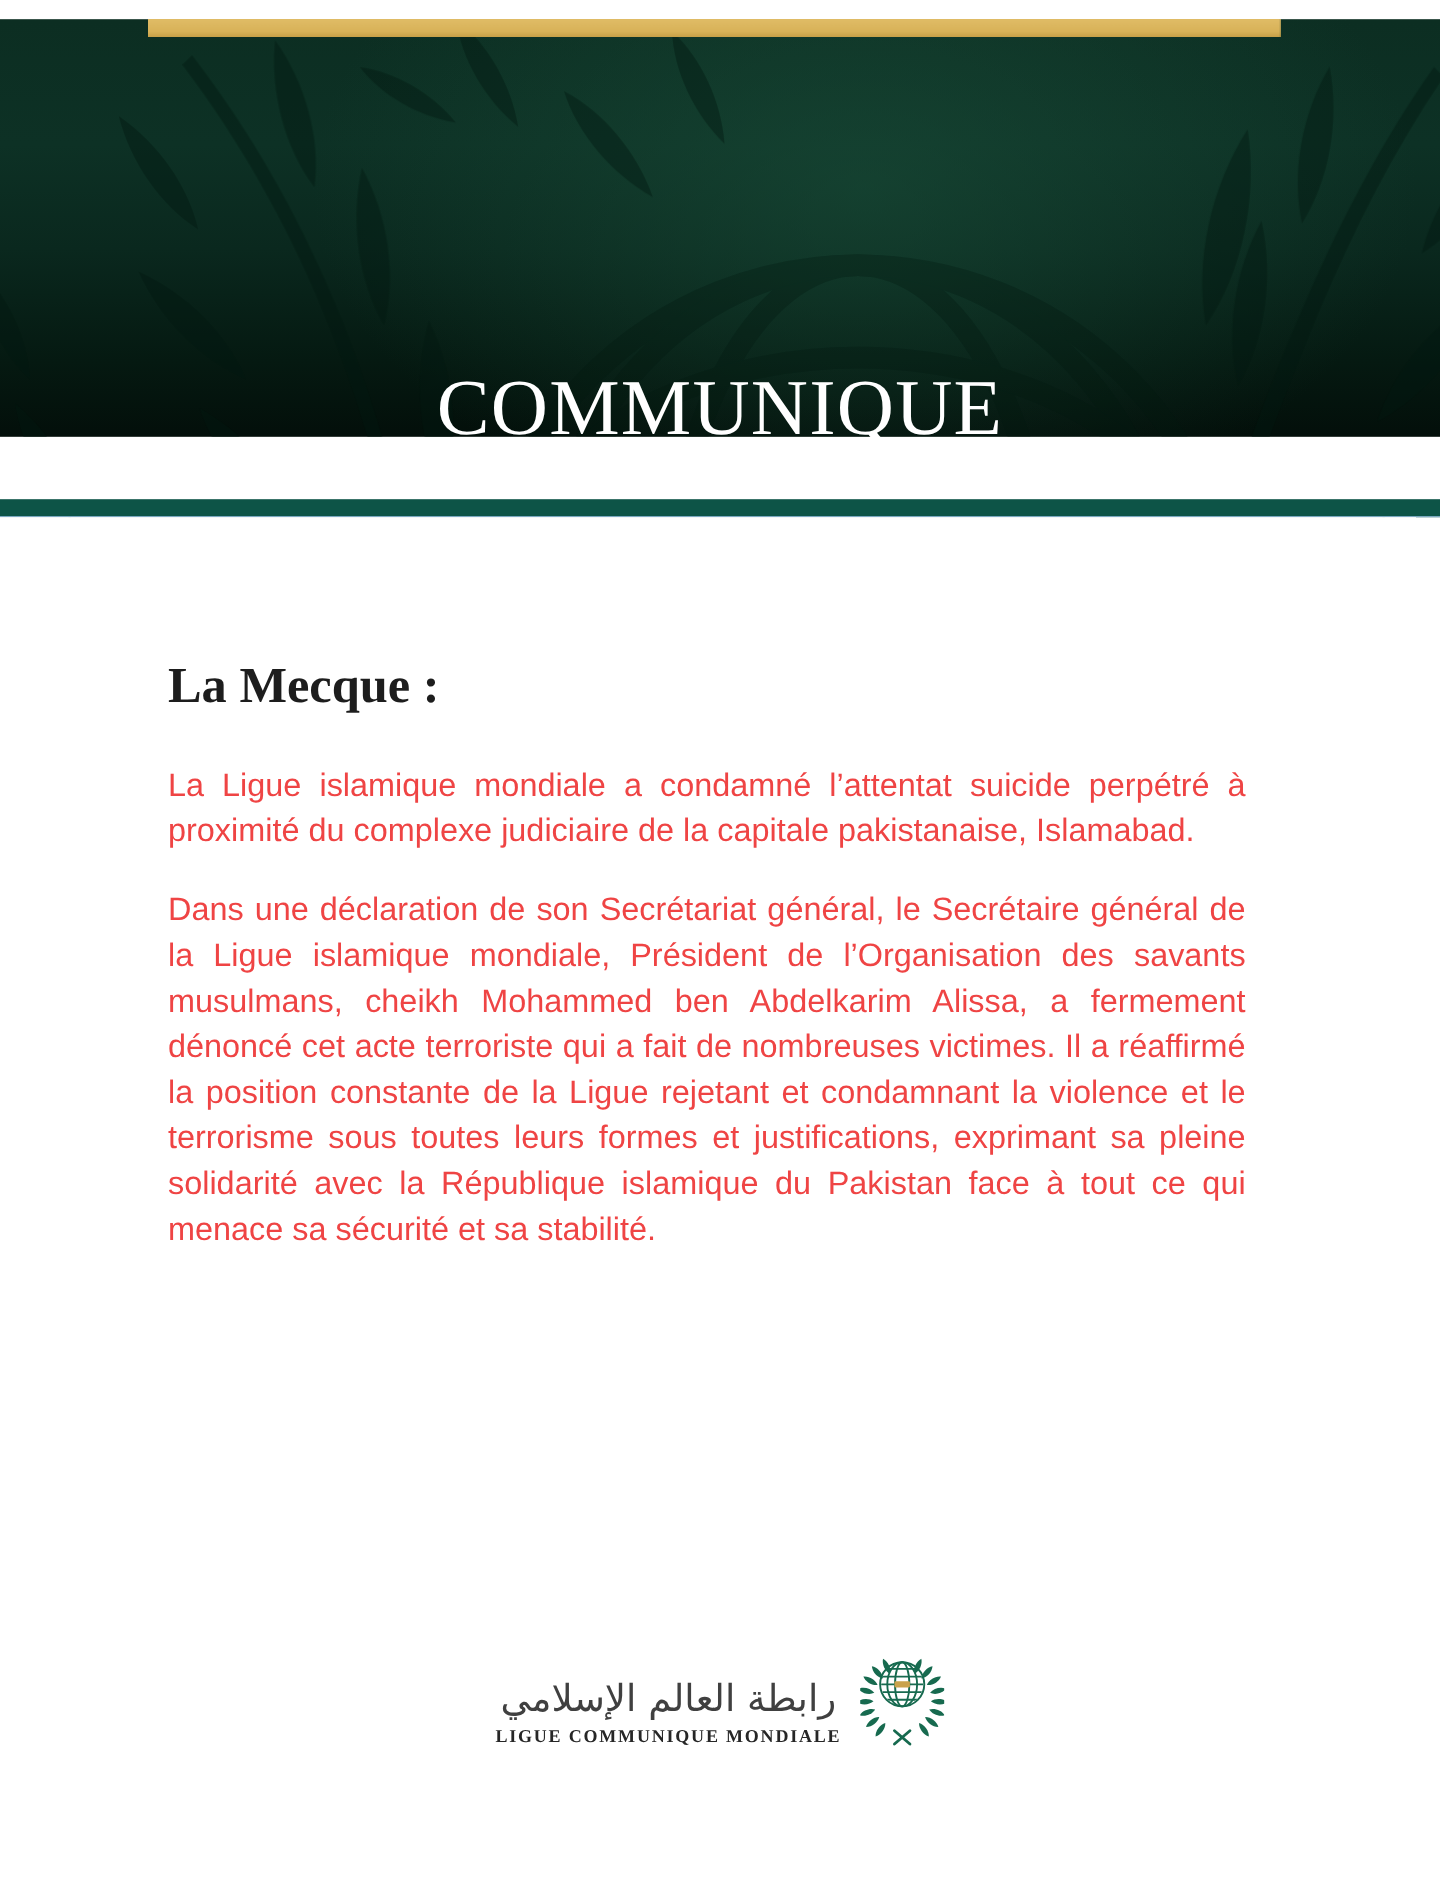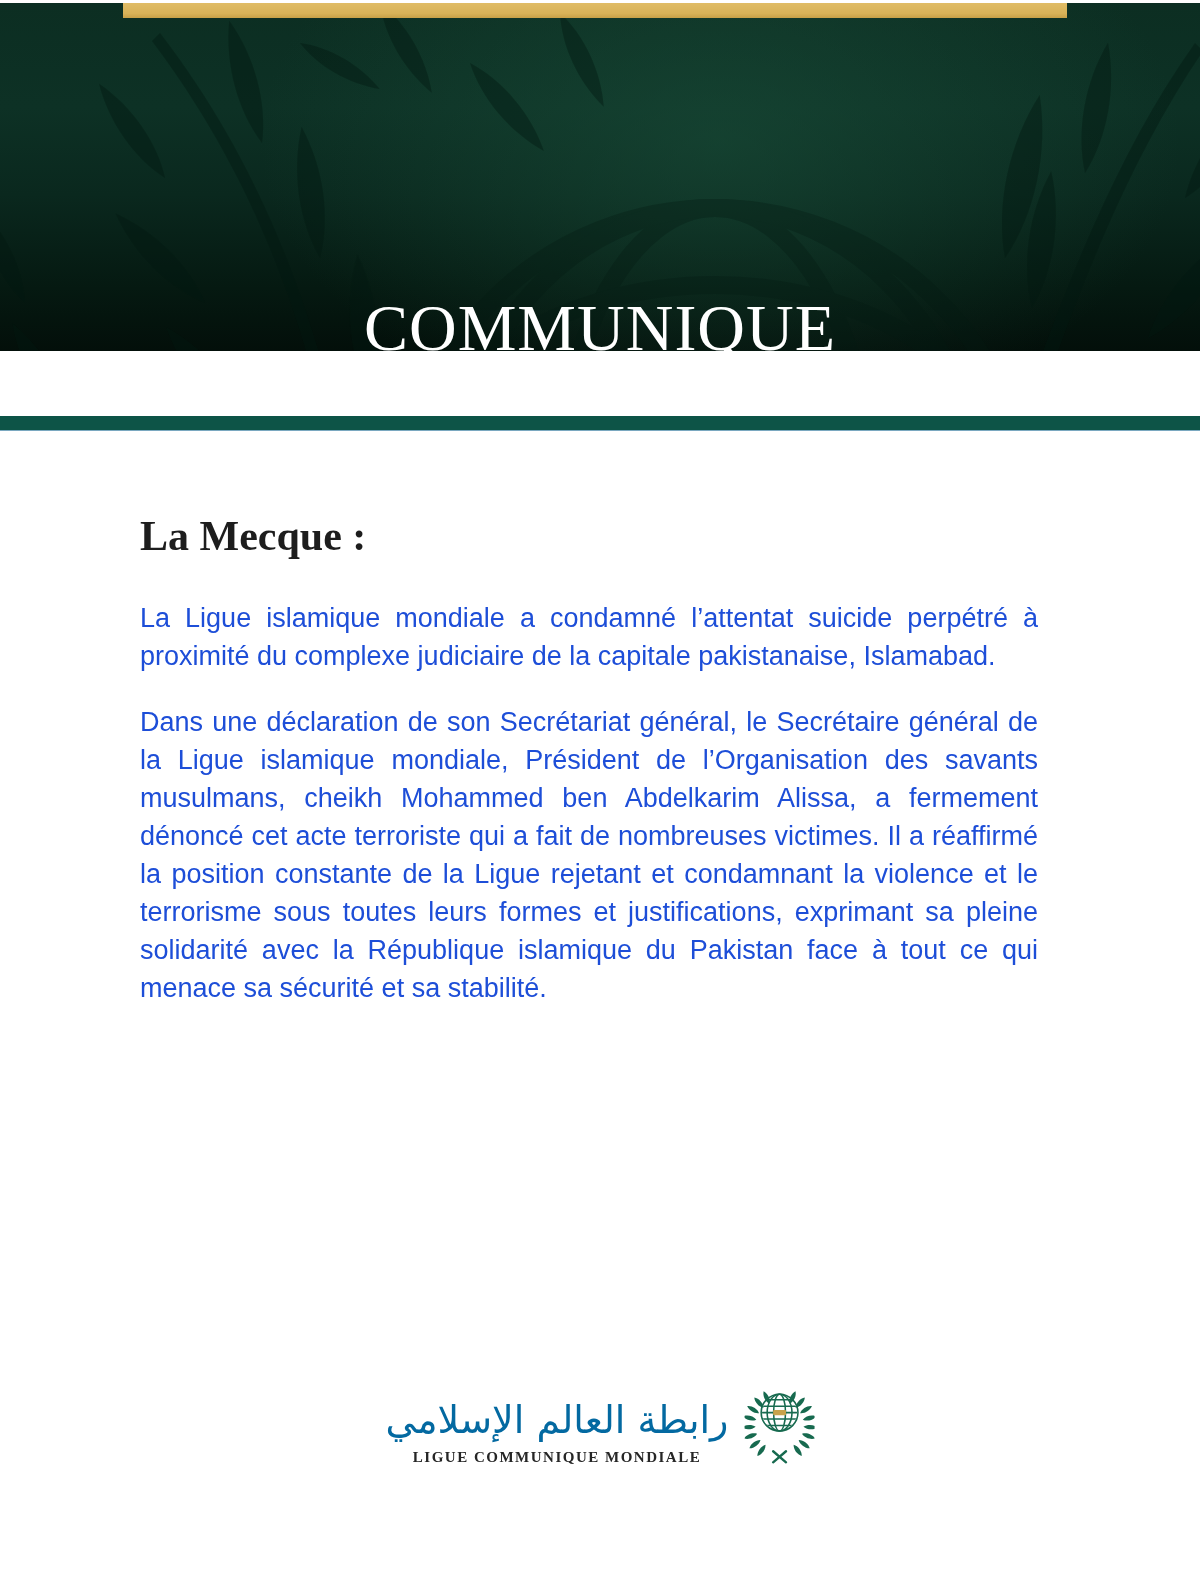--- a/index.html
+++ b/index.html
@@ -5,21 +5,21 @@
   html,body{margin:0;padding:0;background:#ffffff;}
   .page{
     position:relative;
     width:1200px;height:1570px;
     background:#ffffff;
     overflow:hidden;
     font-family:"Liberation Sans",sans-serif;
   }
   
   .header{
-    position:absolute;left:0;top:3px;width:1200px;height:348px;
+    position:absolute;left:0;top:16px;width:1200px;height:348px;
     background:
       radial-gradient(ellipse 640px 400px at 60% 40%, rgba(27,80,59,0.55), rgba(27,80,59,0) 72%),
       linear-gradient(180deg,#0c2e22 0%,#0d3125 30%,#0a281e 55%,#051911 82%,#030f0a 100%);
     overflow:hidden;
   }
   .gold-bar{
     position:absolute;left:123px;top:0;width:944px;height:15px;
     background:linear-gradient(180deg,#e0bc66 0%,#d8b258 70%,#c7a047 100%);
   }
   .header-deco{position:absolute;left:0;top:0;width:1200px;height:416px;}
@@ -35,51 +35,51 @@
   .teal-band{
     position:absolute;left:0;top:416px;width:1200px;height:14px;
     background:#0d5447;
     border-bottom:1px solid #7aa8c0;
   }
   
   .content{
     position:absolute;left:0;top:431px;width:1180px;height:1139px;
     background:#ffffff;
     box-sizing:border-box;
-    padding:82px 142px 0 140px;
+    padding:118px 142px 0 140px;
   }
   .edge-line{
     position:absolute;top:431px;bottom:0;width:2px;height:1139px;
     background:#8fb2ab;
   }
   .edge-line.left{left:57px;}
   .edge-line.right{left:1152px;}
   .dateline{
     margin:0 0 40px 0;
     font-family:"Liberation Serif",serif;
     font-weight:700;
     font-size:42px;line-height:1.1;
     color:#1d1d1d;
   }
   .body-par{
     margin:0 0 28px 0;
     font-size:27px;line-height:38px;
-    color:#1d4ed8;
+    color:#ef4444;
     text-align:justify;
   }
   
   .logo-block{
     position:absolute;left:50%;top:1368px;transform:translateX(-50%);
     display:flex;align-items:flex-end;gap:16px;
   }
   .logo-text-col{display:flex;flex-direction:column;align-items:center;}
   .arabic-logotype{
     font-family:"DejaVu Sans",sans-serif;
-    font-size:38px;line-height:1.3;
-    color:#0369a1;
+    font-size:31px;line-height:1.3;
+    color:#404040;
     direction:rtl;
     white-space:nowrap;
     margin-top:28px;
   }
   .org-caption{
     margin-top:4px;
     font-family:"Liberation Serif",serif;
     font-weight:700;
     font-size:15px;letter-spacing:1.5px;
     color:#262626;

